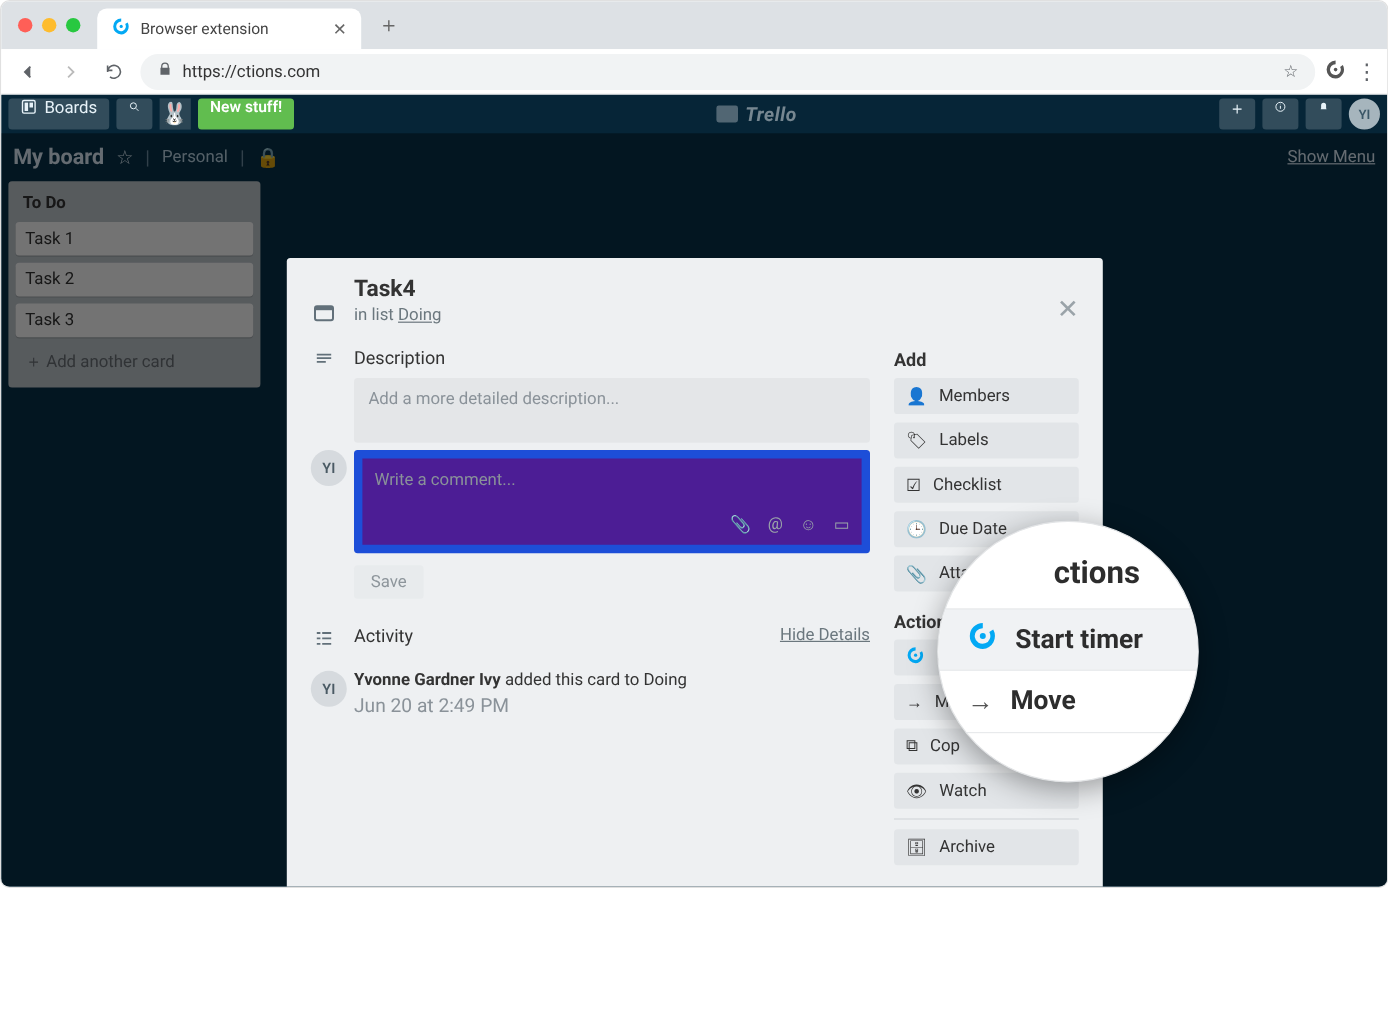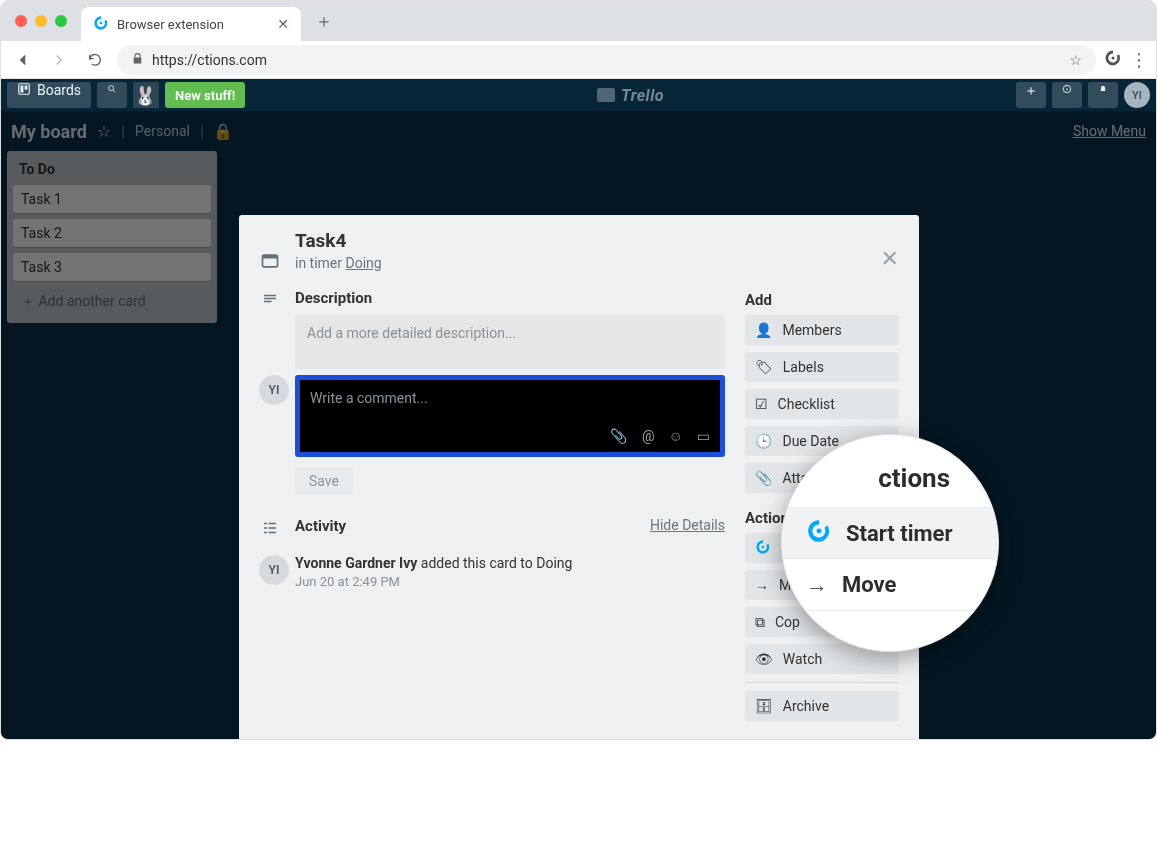--- a/index.html
+++ b/index.html
@@ -20,21 +20,21 @@
 .nav-btn.disabled{color:#bbb}
 .addr-bar{flex:1;height:30px;background:#f1f3f4;border-radius:15px;display:flex;align-items:center;padding:0 14px;gap:8px;font-size:14px;color:#333}
 .addr-star{margin-left:auto;color:#5f6368}
 .ext-icon svg{width:18px;height:18px}
 .kebab{color:#5f6368;font-size:18px}
 .app{flex:1;position:relative;background:#08324a;overflow:hidden}
 .trello-header{height:32px;background:rgba(0,0,0,.25);display:flex;align-items:center;padding:0 6px;gap:6px;color:#d4e6f1}
 .hdr-btn{background:rgba(255,255,255,.18);border-radius:3px;height:26px;display:flex;align-items:flex-start;gap:6px;padding:0 10px;font-size:14px;color:#e8f3f9}
 .hdr-search{width:30px;justify-content:center}
 .hdr-mascot{height:26px;width:26px;background:rgba(255,255,255,.15);display:flex;align-items:center;justify-content:center;font-size:18px}
-.hdr-newstuff{background:#61bd4f;color:#fff;height:26px;border-radius:3px;padding:0 10px;font-size:13px;display:flex;align-items:center;font-weight:600}
+.hdr-newstuff{background:#61bd4f;color:#fff;height:26px;border-radius:3px;padding:0 10px;font-size:13px;display:flex;align-items:flex-start;font-weight:600}
 .hdr-logo{margin:0 auto;display:flex;align-items:center;gap:6px;color:rgba(255,255,255,.45);font-style:italic;font-weight:700;letter-spacing:.5px}
 .hdr-logo .board-glyph{background:rgba(255,255,255,.3);width:18px;height:14px;border-radius:2px;position:relative}
 .hdr-avatar{width:26px;height:26px;border-radius:50%;background:#a6b5bd;color:#3a5768;display:flex;align-items:center;justify-content:center;font-size:11px;font-weight:600}
 .board-bar{height:40px;display:flex;align-items:center;padding:0 10px;gap:10px;color:#dfeefa}
 .board-name{font-size:18px;font-weight:700}
 .board-sub{font-size:14px;color:#bcd6e6}
 .divider{color:#6e8fa4}
 .show-menu{margin-left:auto;color:#dfeefa;text-decoration:underline;font-size:14px}
 .columns{padding:0 6px;display:flex;gap:8px;align-items:flex-start}
 .list{background:rgba(226,228,230,.85);width:210px;border-radius:3px;padding:6px}
@@ -47,30 +47,30 @@
 .m-icon{width:22px;color:#62707a;display:flex;justify-content:center;padding-top:4px}
 .m-title{font-size:19px;font-weight:700;color:#333}
 .m-sub{font-size:14px;color:#6b777e;margin-top:3px}
 .m-sub .link{text-decoration:underline}
 .m-close{margin-left:auto;color:#9aa3a9;font-size:22px;cursor:pointer}
 .m-body{display:flex;gap:20px;margin-top:18px}
 .m-main{flex:1}
 .m-side{width:154px}
 .sec{display:flex;gap:14px;margin-bottom:18px}
 .sec-icon{width:22px;color:#62707a;padding-top:2px;display:flex;justify-content:center}
-.sec-head{font-weight:700;color:#333;font-size:15px;margin-bottom:8px}
+.sec-head{font-weight:400;color:#333;font-size:15px;margin-bottom:8px}
 .desc-box{background:rgba(0,0,0,.04);border-radius:3px;min-height:54px;padding:10px 12px;font-size:14px;color:#8a9299;width:100%}
-.comment-area{position:relative;background:#000000;border:5px solid #1d4ed8;border-radius:3px;min-height:72px;width:100%;padding:10px 10px 46px;font-size:14px;color:#8a9299}
+.comment-area{position:relative;background:#4c1d95;border:7px solid #1d4ed8;border-radius:3px;min-height:72px;width:100%;padding:10px 10px 46px;font-size:14px;color:#8a9299}
 .c-tools{position:absolute;right:10px;bottom:8px;display:flex;gap:14px;color:#9aa3a9;font-size:14px}
 .save-btn{background:#e8ebed;color:#8d959b;border-radius:3px;padding:6px 14px;margin-top:10px;display:inline-block;font-size:14px}
 .avatar{width:30px;height:30px;border-radius:50%;background:#d6dade;color:#4a5a64;font-size:12px;font-weight:600;display:flex;align-items:center;justify-content:center}
 .activity-row{display:flex;gap:14px;margin-top:6px}
 .act-text{font-size:14px;color:#333}
 .act-text .who{font-weight:700}
-.act-time{font-size:13px;color:#8a9299;margin-top:3px}
+.act-time{font-size:16px;color:#8a9299;margin-top:3px}
 .hide-details{margin-left:auto;text-decoration:underline;color:#6b777e;font-size:14px}
 .side-head{font-weight:700;color:#333;font-size:15px;margin-bottom:6px;margin-top:2px}
 .side-btn{display:flex;align-items:center;gap:10px;background:#e2e5e8;border-radius:3px;height:30px;padding:0 10px;font-size:14px;color:#333;margin-bottom:7px;cursor:pointer}
 .side-link{color:#6b777e;font-size:14px;margin-top:14px;display:inline-block}
 .zoom{position:absolute;top:355px;left:780px;width:218px;height:218px;border-radius:50%;background:#fff;box-shadow:0 6px 24px rgba(0,0,0,.35);overflow:hidden;border:1px solid #e2e4e6}
 .z-inner{transform:scale(1);padding-top:28px}
 .z-head{font-size:26px;font-weight:700;color:#2d2d2d;text-align:right;padding-right:48px;margin-bottom:14px}
 .z-item{display:flex;align-items:center;gap:14px;height:52px;padding-left:24px;font-size:22px;font-weight:700;color:#2d2d2d;border-bottom:1px solid #e8eaec}
 .z-item.first{background:#f0f2f4;border-top:1px solid #e8eaec}
 .z-item .clk svg{width:26px;height:26px}
@@ -201,21 +201,21 @@
     <div class="modal">
       <div class="modal-top">
         <div class="m-icon">
           <svg width="20" height="20" viewBox="0 0 24 24">
               <rect x="3" y="5" width="18" height="14" rx="2" fill="none" stroke="currentColor" stroke-width="2"></rect>
               <rect x="3" y="5" width="18" height="4" fill="currentColor"></rect>
             </svg>
         </div>
         <div>
           <div class="m-title">Task4</div>
-          <div class="m-sub"><span>in timer </span><span class="link">Doing</span></div>
+          <div class="m-sub"><span>in list </span><span class="link">Doing</span></div>
         </div>
         <div class="m-close">✕</div>
       </div>
 
       <div class="m-body">
         <div class="m-main">
           <div class="sec">
             <div class="sec-icon">
               <svg width="18" height="18" viewBox="0 0 24 24">
                   <path d="M4 6h16M4 10h16M4 14h10" stroke="currentColor" stroke-width="2"></path>

